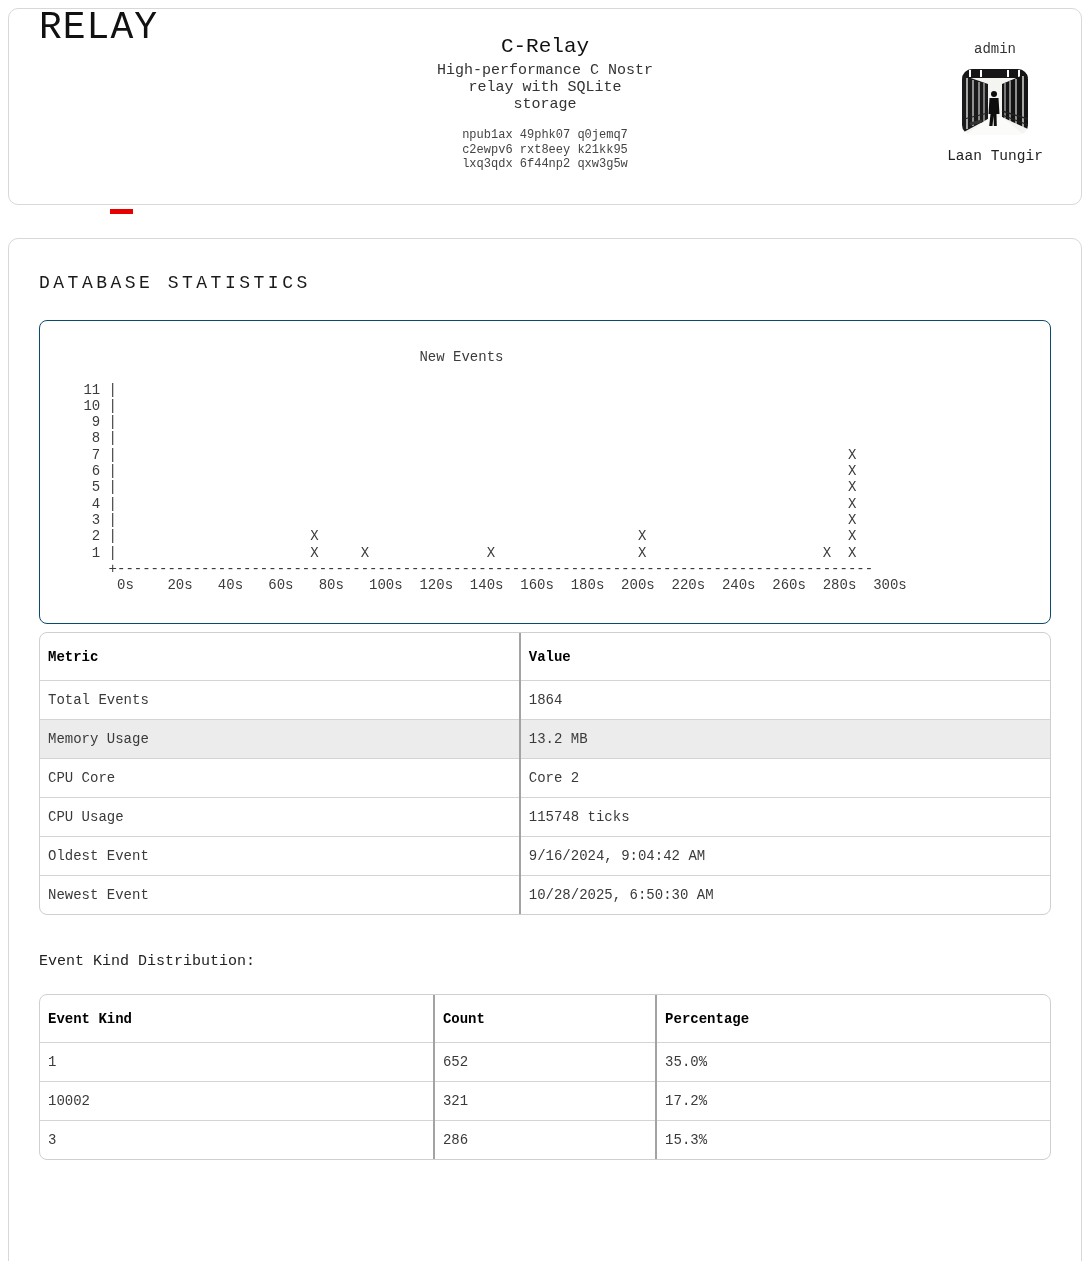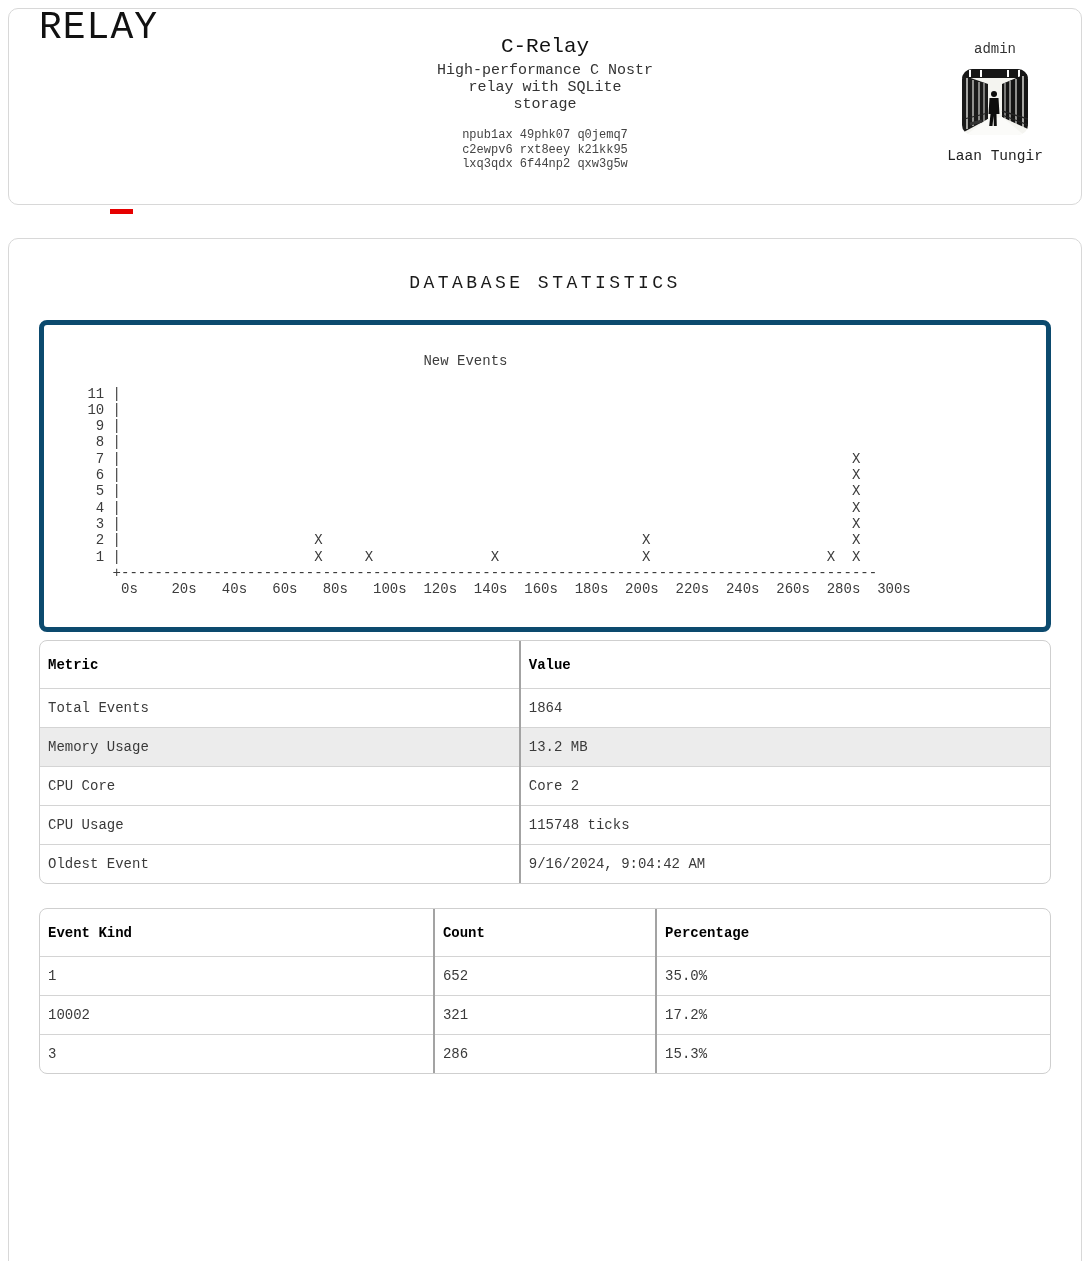--- a/index.html
+++ b/index.html
@@ -15,22 +15,22 @@
   .app-title{font-size:21px;font-weight:normal;color:#111;line-height:25px}
   .app-subtitle{font-size:15px;margin-top:3px;line-height:17px;white-space:pre-line;color:#333}
   .npub{font-size:12px;margin-top:15px;line-height:14.5px;white-space:pre-line;color:#444}
   .header-right{justify-self:end;text-align:center;padding-top:32px;width:112px}
   .admin-label{font-size:14px;color:#333;line-height:17px}
   .avatar{width:66px;height:66px;border-radius:10px;overflow:hidden;margin:11px auto 0;cursor:pointer;background:#fff}
   .admin-name{font-size:14.5px;color:#222;margin-top:13px;white-space:nowrap}
 
   
   .main-card{margin:33px 8px 8px;padding:34px 30px 40px;min-height:1100px}
-  .stats-heading{text-align:center;font-size:18px;font-weight:normal;letter-spacing:3.5px;color:#1a1a1a;margin:0;line-height:21px}
-  .chart-card{border:5px solid #0c4a6e;border-radius:8px;margin-top:26px;padding:28px 10px 30px 35px}
+  .stats-heading{text-align:left;font-size:18px;font-weight:normal;letter-spacing:3.5px;color:#1a1a1a;margin:0;line-height:21px}
+  .chart-card{border:1px solid #0c4a6e;border-radius:8px;margin-top:26px;padding:28px 10px 30px 35px}
   .chart-card pre{margin:0;font-size:14px;line-height:16.3px;color:#3c3c3c;font-family:inherit}
 
   .tbl-wrap{border:1px solid #cfcfcf;border-radius:8px;overflow:hidden;margin-top:8px}
   table{width:100%;border-collapse:collapse;font-size:14px}
   th,td{text-align:left;padding:0 8px;vertical-align:middle}
   th{height:47px;font-weight:bold;color:#000}
   td{height:38px;color:#3a3a3a}
   tbody tr td{border-top:1px solid #d4d4d4}
   th+th,td+td{border-left:2px solid #a3a3a3}
   tr.hl{background:#ececec}
@@ -137,24 +137,29 @@
             <td>Core 2</td>
           </tr>
           <tr>
             <td>CPU Usage</td>
             <td>115748 ticks</td>
           </tr>
           <tr>
             <td>Oldest Event</td>
             <td>9/16/2024, 9:04:42 AM</td>
           </tr>
+          <tr>
+            <td>Newest Event</td>
+            <td>10/28/2025, 6:50:30 AM</td>
+          </tr>
         </tbody>
       </table>
   </div>
 
+  <div class="distribution-label">Event Kind Distribution:</div>
 
   <div class="tbl-wrap kind-wrap">
     <table>
         <colgroup>
           <col style="width: 39%;">
           <col style="width: 22%;">
           <col style="width: 39%;">
         </colgroup>
         <thead>
           <tr>

